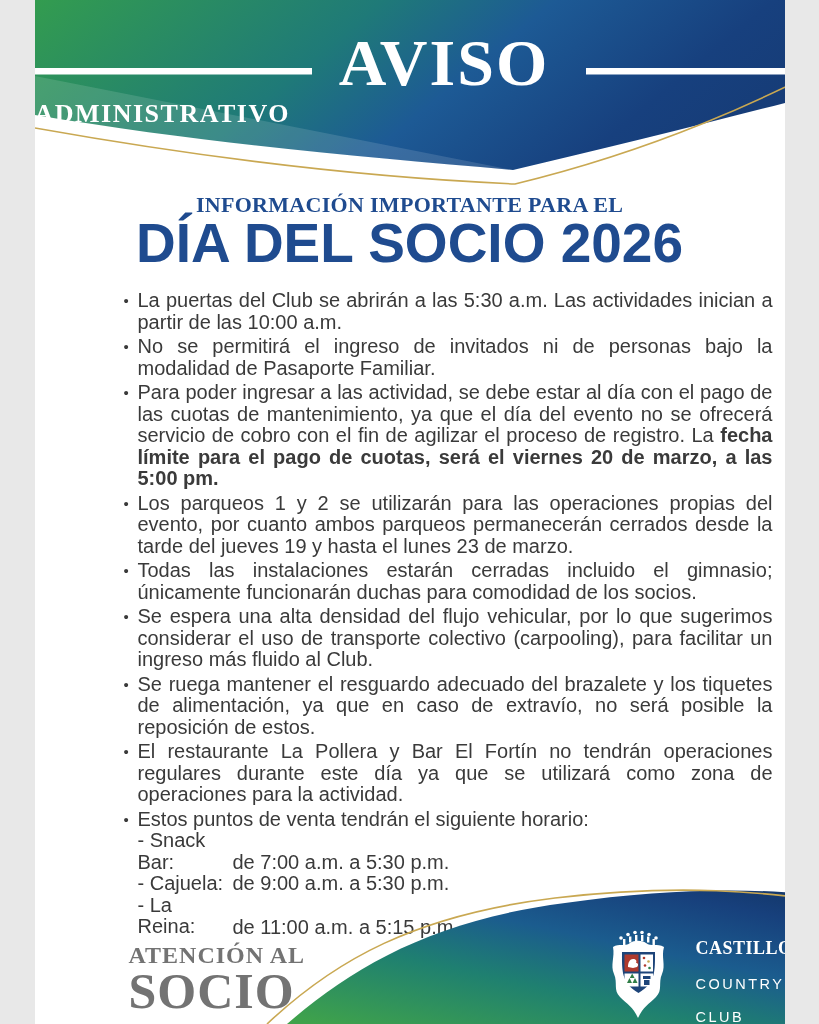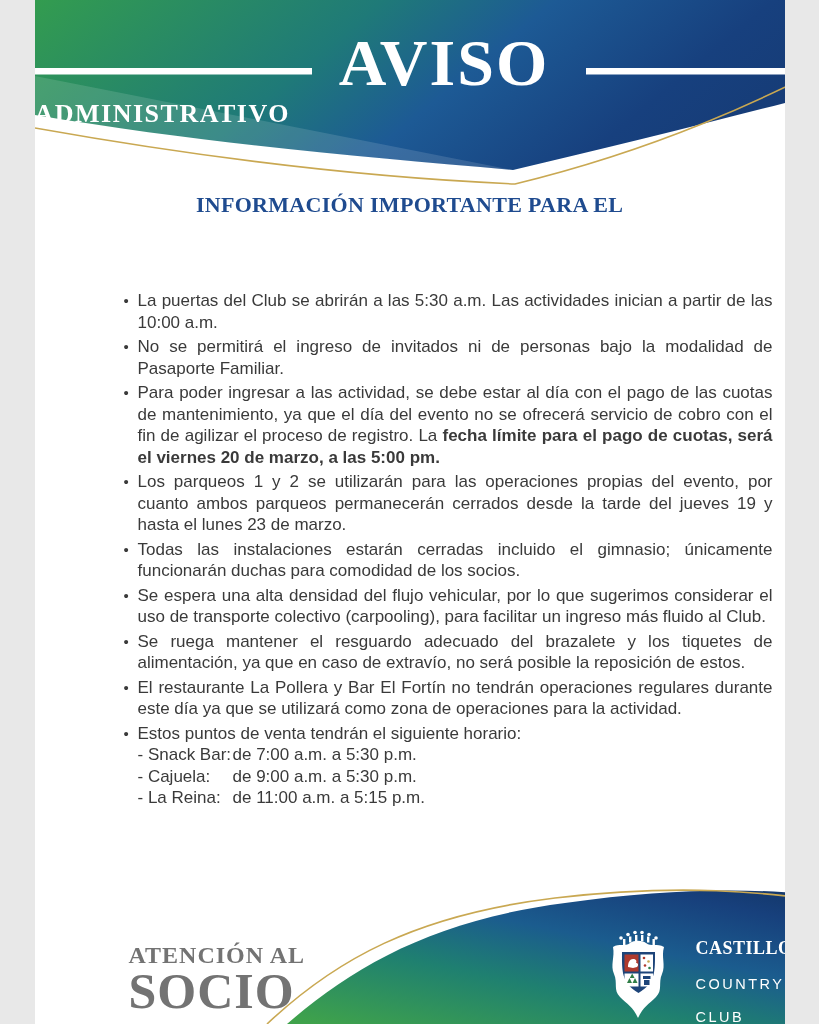--- a/index.html
+++ b/index.html
@@ -31,21 +31,21 @@
     position:absolute;top:214px;left:0;width:100%;text-align:center;
     font-family:"Liberation Sans",sans-serif;font-weight:bold;
     font-size:55px;line-height:58px;color:#1F4B8F;
   }
   .list{
     position:absolute;top:290px;left:88px;width:650px;
     margin:0;padding:0;list-style:none;
   }
   .list li{
     position:relative;padding-left:15px;margin:0 0 3px 0;
-    text-align:justify;font-size:17px;line-height:21.5px;color:#3A3A3A;
+    text-align:justify;font-size:20px;line-height:21.5px;color:#3A3A3A;
   }
   .list li::before{
     content:"•";position:absolute;left:1px;top:0;
     font-size:15px;color:#3A3A3A;
   }
   .list .b{font-weight:bold;}
   .sublines{text-align:left;}
   .subline{line-height:21.5px;}
   .sublabel{display:inline-block;width:95px;}
   
@@ -85,20 +85,21 @@
       <path d="M0,128 C180,160 340,178 480,184 C620,150 730,100 819,52" fill="none" stroke="#C9A852" stroke-width="1.6"></path>
 
       <rect x="0" y="68" width="277" height="6.5" fill="#ffffff"></rect>
       <rect x="551" y="68" width="268" height="6.5" fill="#ffffff"></rect>
     </svg>
     <div class="aviso">AVISO</div>
     <div class="admin">ADMINISTRATIVO</div>
   </div>
 
   <div class="kicker">INFORMACIÓN IMPORTANTE PARA EL</div>
+  <div class="big-title">DÍA DEL SOCIO 2026</div>
   <ul class="list">
       <li><span>La puertas del Club se abrirán a las 5:30 a.m. Las actividades inician a partir de las 10:00 a.m.</span></li>
       <li><span>No se permitirá el ingreso de invitados ni de personas bajo la modalidad de Pasaporte Familiar.</span></li>
       <li><span>Para poder ingresar a las actividad, se debe estar al día con el pago de las cuotas de mantenimiento, ya que el día del evento no se ofrecerá servicio de cobro con el fin de agilizar el proceso de registro. La </span><span class="b">fecha límite para el pago de cuotas, será el viernes 20 de marzo, a las 5:00 pm.</span></li>
       <li><span>Los parqueos 1 y 2 se utilizarán para las operaciones propias del evento, por cuanto ambos parqueos permanecerán cerrados desde la tarde del jueves 19 y hasta el lunes 23 de marzo.</span></li>
       <li><span>Todas las instalaciones estarán cerradas incluido el gimnasio; únicamente funcionarán duchas para comodidad de los socios.</span></li>
       <li><span>Se espera una alta densidad del flujo vehicular, por lo que sugerimos considerar el uso de transporte colectivo (carpooling), para facilitar un ingreso más fluido al Club.</span></li>
       <li><span>Se ruega mantener el resguardo adecuado del brazalete y los tiquetes de alimentación, ya que en caso de extravío, no será posible la reposición de estos.</span></li>
       <li><span>El restaurante La Pollera y Bar El Fortín no tendrán operaciones regulares durante este día ya que se utilizará como zona de operaciones para la actividad.</span></li>
       <li><span>Estos puntos de venta tendrán el siguiente horario:</span><div class="sublines">

